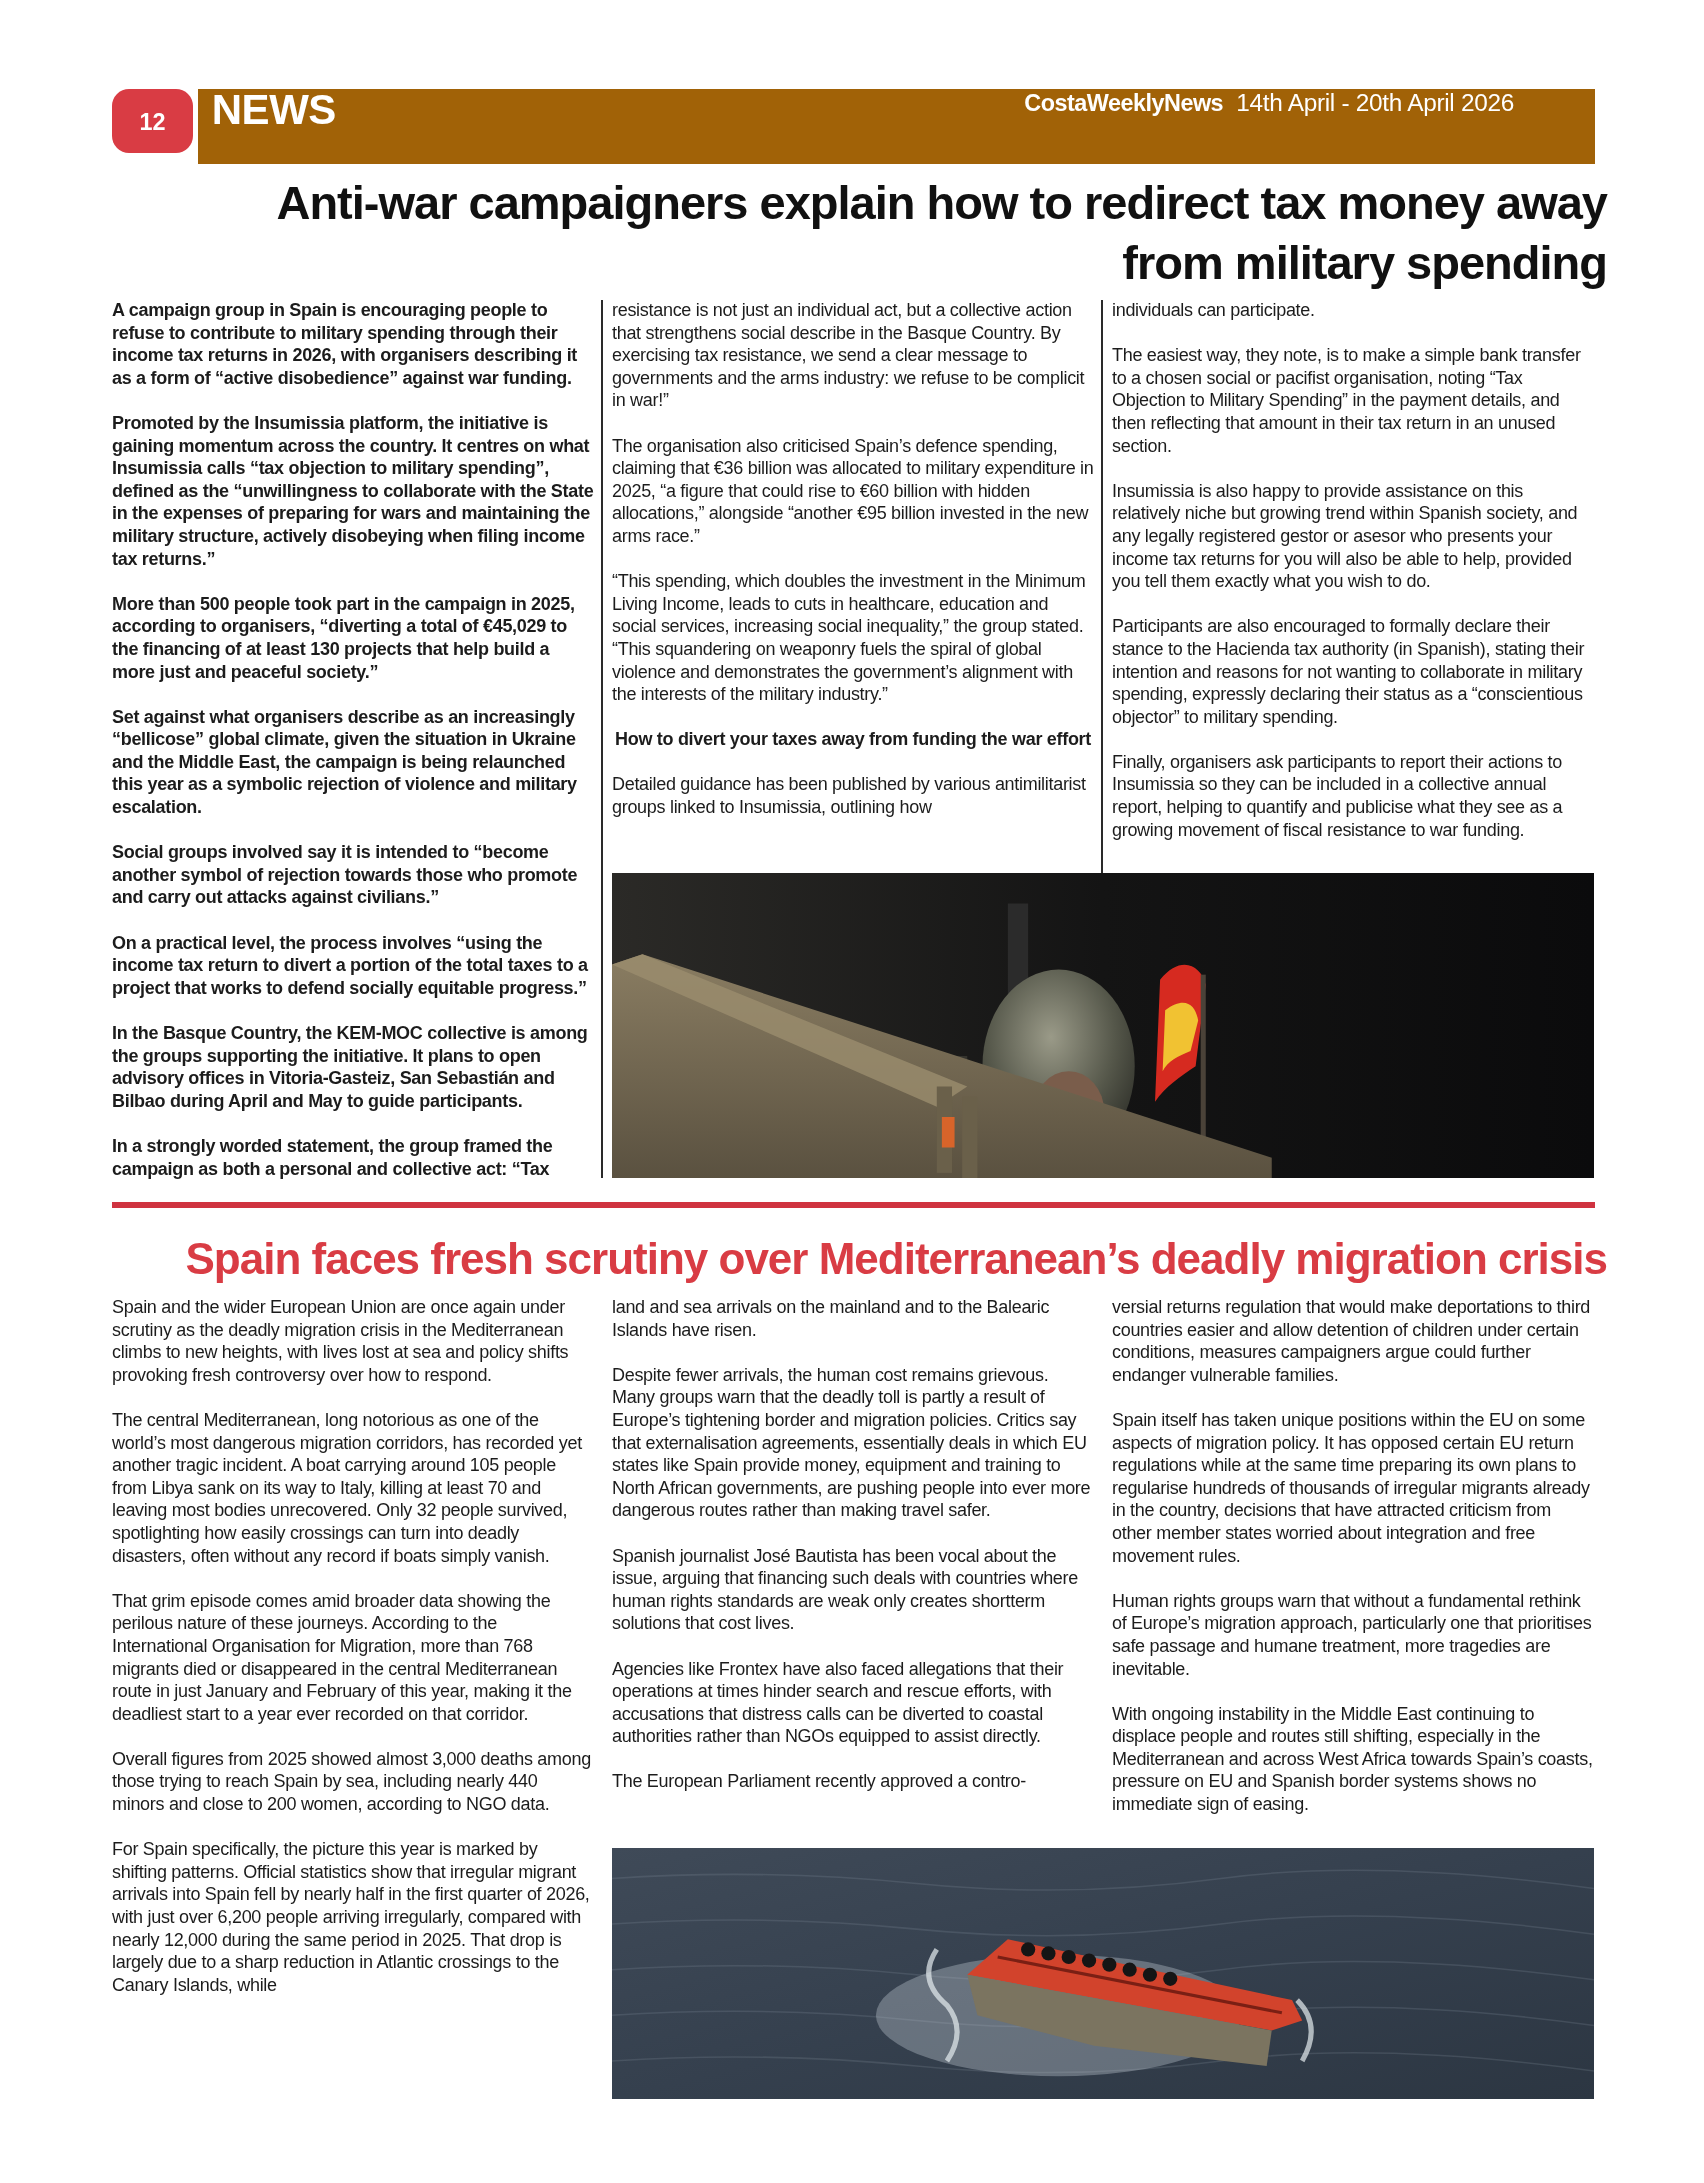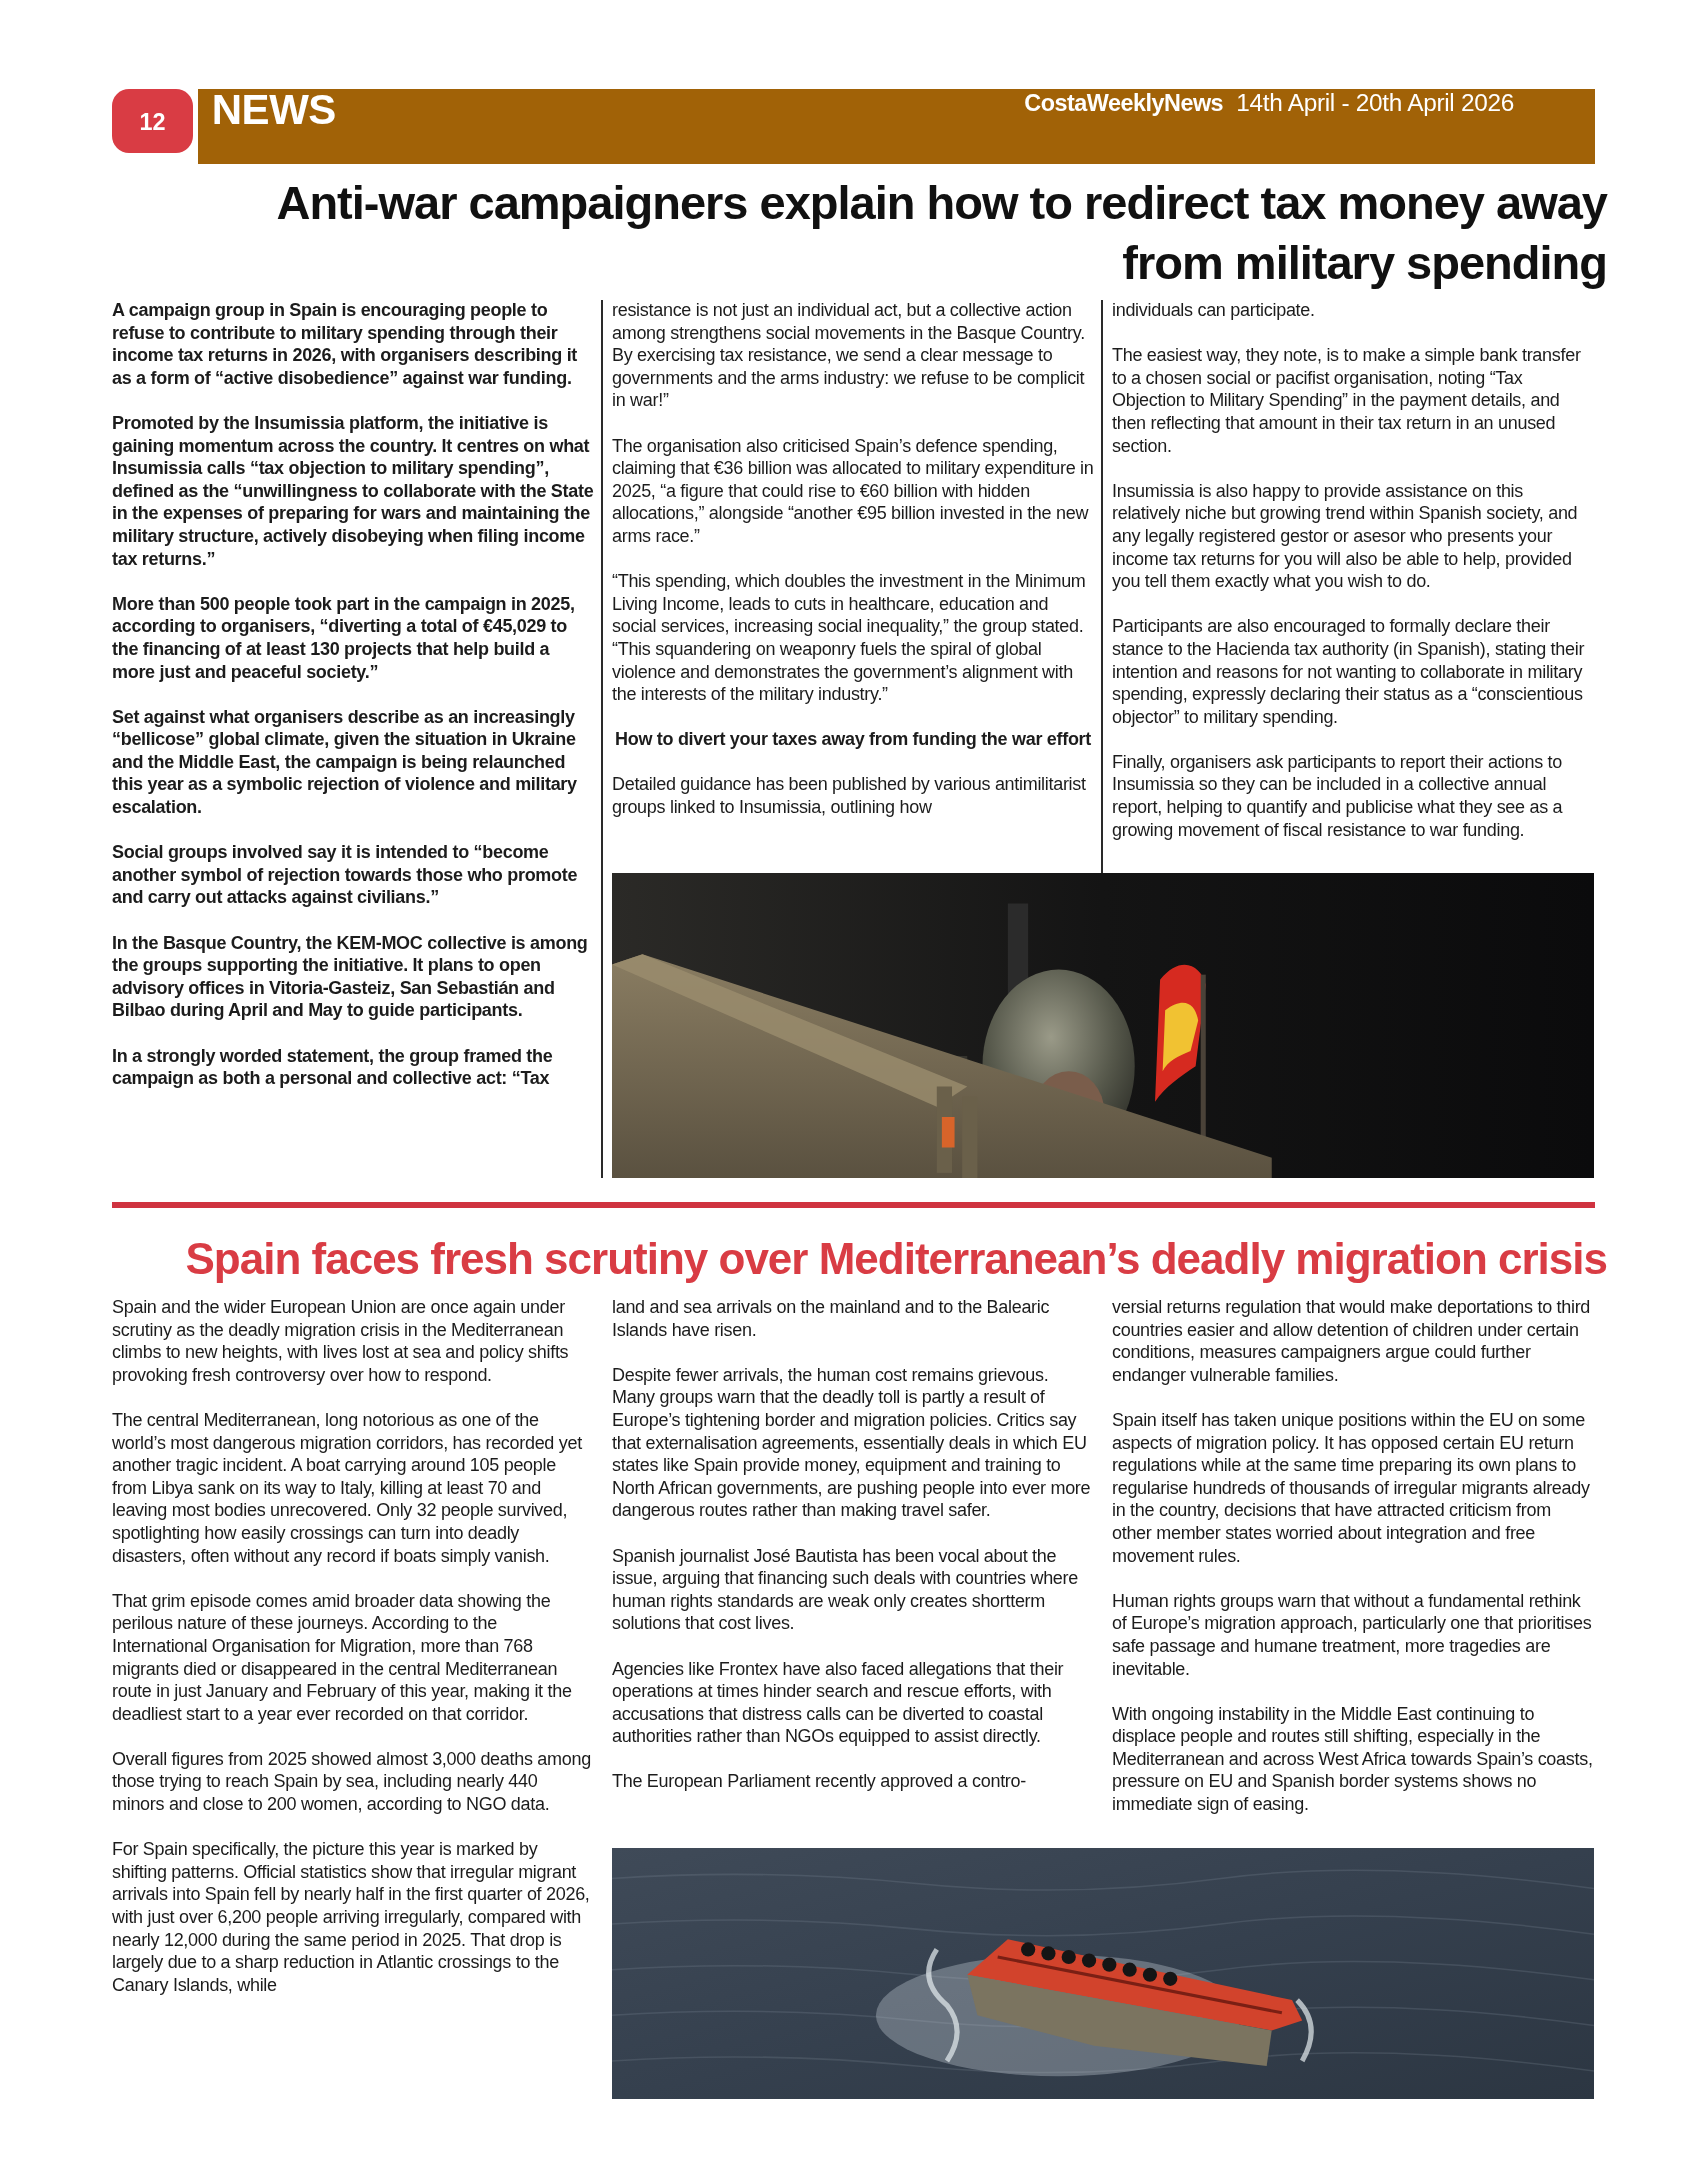--- a/index.html
+++ b/index.html
@@ -65,28 +65,29 @@
   <span>Anti-war campaigners explain how to redirect tax money away</span><br>
   <span>from military spending</span>
 </h1>
 
 <div class="col" style="left:112px; top:299px; width:482px;font-weight:bold;">
   <p>A campaign group in Spain is encouraging people to refuse to contribute to military spending through their income tax returns in 2026, with organisers describing it as a form of “active disobedience” against war funding.</p>
   <p>Promoted by the Insumissia platform, the initiative is gaining momentum across the country. It centres on what Insumissia calls “tax objection to military spending”, defined as the “unwillingness to collaborate with the State in the expenses of preparing for wars and maintaining the military structure, actively disobeying when filing income tax returns.”</p>
   <p>More than 500 people took part in the campaign in 2025, according to organisers, “diverting a total of €45,029 to the financing of at least 130 projects that help build a more just and peaceful society.”</p>
   <p>Set against what organisers describe as an increasingly “bellicose” global climate, given the situation in Ukraine and the Middle East, the campaign is being relaunched this year as a symbolic rejection of violence and military escalation.</p>
   <p>Social groups involved say it is intended to “become another symbol of rejection towards those who promote and carry out attacks against civilians.”</p>
+  <p>On a practical level, the process involves “using the income tax return to divert a portion of the total taxes to a project that works to defend socially equitable progress.”</p>
   <p>In the Basque Country, the KEM-MOC collective is among the groups supporting the initiative. It plans to open advisory offices in Vitoria-Gasteiz, San Sebastián and Bilbao during April and May to guide participants.</p>
   <p>In a strongly worded statement, the group framed the campaign as both a personal and collective act: “Tax</p>
 </div>
 
 <div class="vrule" style="left:601px; top:300px; height:878px;"></div>
 
 <div class="col" style="left:612px; top:299px; width:482px;">
-  <p>resistance is not just an individual act, but a collective action among strengthens social movements in the Basque Country. By exercising tax resistance, we send a clear message to governments and the arms industry: we refuse to be complicit in war!”</p>
+  <p>resistance is not just an individual act, but a collective action that strengthens social describe in the Basque Country. By exercising tax resistance, we send a clear message to governments and the arms industry: we refuse to be complicit in war!”</p>
   <p>The organisation also criticised Spain’s defence spending, claiming that €36 billion was allocated to military expenditure in 2025, “a figure that could rise to €60 billion with hidden allocations,” alongside “another €95 billion invested in the new arms race.”</p>
   <p>“This spending, which doubles the investment in the Minimum Living Income, leads to cuts in healthcare, education and social services, increasing social inequality,” the group stated. “This squandering on weaponry fuels the spiral of global violence and demonstrates the government’s alignment with the interests of the military industry.”</p>
   <p class="subhead">How to divert your taxes away from funding the war effort</p>
   <p>Detailed guidance has been published by various antimilitarist groups linked to Insumissia, outlining how</p>
 </div>
 
 <div class="vrule" style="left:1101px; top:300px; height:599px;"></div>
 
 <div class="col" style="left:1112px; top:299px; width:482px;">
   <p>individuals can participate.</p>

